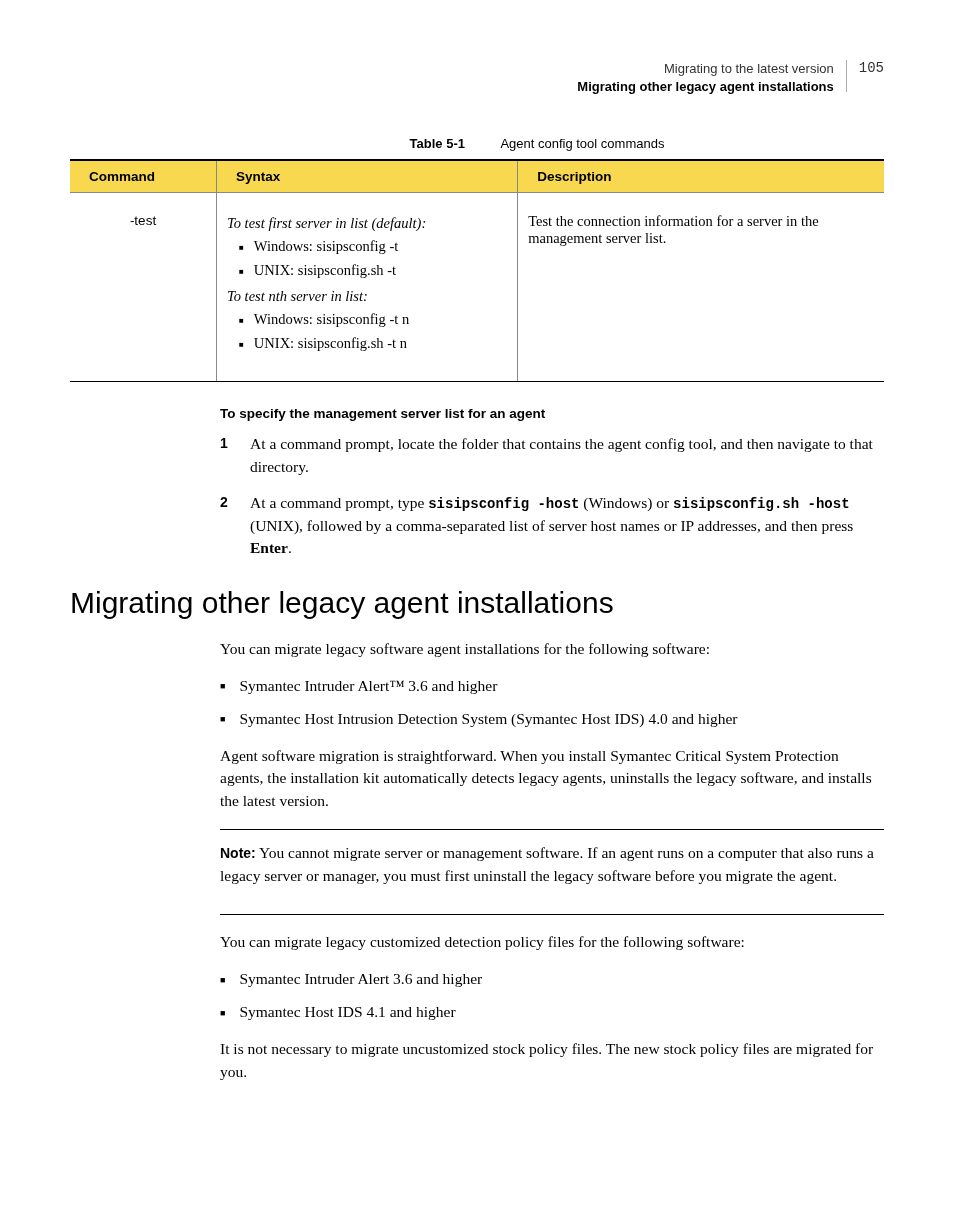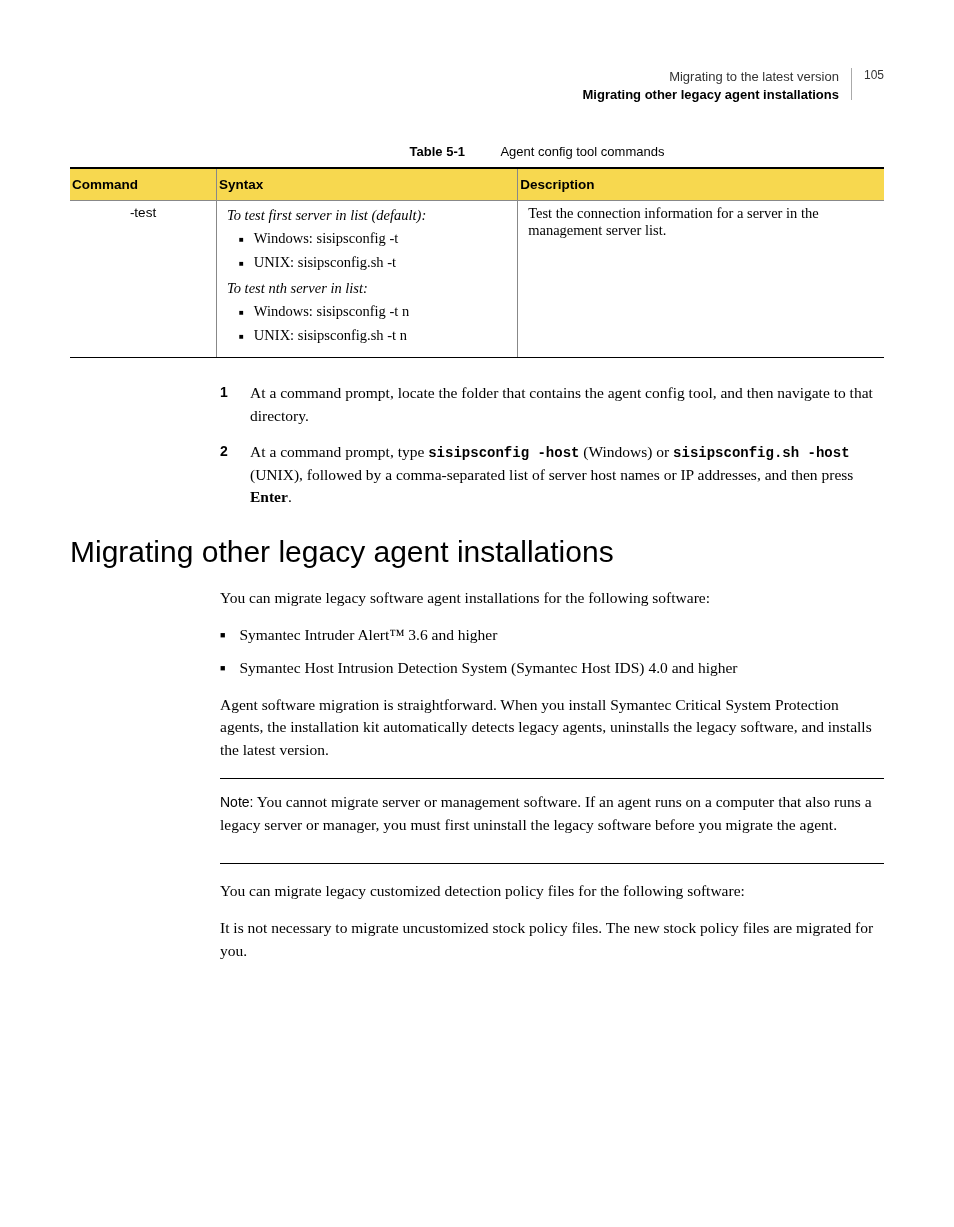--- a/index.html
+++ b/index.html
@@ -9,21 +9,20 @@
       color: #000;
       padding: 60px 70px 60px 70px;
       width: 954px;
     }
     .header {
       display: flex;
       justify-content: flex-end;
       align-items: flex-start;
       gap: 12px;
       margin-bottom: 40px;
-      margin-top: 8px;
     }
     .header-text {
       text-align: right;
       font-size: 13px;
       line-height: 1.4;
     }
     .header-text .line1 {
       font-family: Verdana, Arial, sans-serif;
       font-weight: 300;
       color: #333;
@@ -32,22 +31,22 @@
       font-family: Verdana, Arial, sans-serif;
       font-weight: bold;
       color: #000;
     }
     .divider {
       width: 1px;
       height: 32px;
       background: #aaa;
     }
     .page-number {
-      font-family: Liberation Sans, sans-serif;
-      font-size: 12px;
+      font-family: Liberation Mono, monospace;
+      font-size: 14px;
       color: #333;
       padding-top: 0;
     }
     .table-caption {
       text-align: center;
       font-family: Verdana, Arial, sans-serif;
       font-size: 13px;
       margin-bottom: 8px;
       margin-left: 120px;
     }
@@ -57,28 +56,28 @@
       border-collapse: collapse;
       font-size: 14px;
       margin-bottom: 24px;
     }
     thead th {
       background: #f7d84f;
       font-family: Verdana, Arial, sans-serif;
       font-weight: bold;
       font-size: 13.5px;
       text-align: left;
-      padding: 8px 2px;
+      padding: 8px 19px;
       border-top: 2px solid #000;
       border-bottom: 1px solid #888;
       border-left: 1px solid #888;
     }
     thead th:first-child { border-left: none; }
     tbody td {
-      padding: 4px 10px;
+      padding: 20px 10px;
       border-bottom: 1px solid #000;
       border-left: 1px solid #888;
       vertical-align: top;
       font-size: 14.5px;
     }
     tbody td:first-child {
       border-left: none;
       font-family: Verdana, Arial, sans-serif;
       text-align: center;
       vertical-align: top;
@@ -156,21 +155,21 @@
       line-height: 22px;
     }
     .note-block {
       border-top: 1px solid #000;
       border-bottom: 1px solid #000;
       padding: 12px 0;
       margin: 16px 0;
     }
     .note-block .note-label {
       font-family: Verdana, Arial, sans-serif;
-      font-weight: normal;
+      font-weight: bold;
       font-size: 14px;
     }
   </style>
 </head>
 <body>
 
 <div class="header">
   <div class="header-text">
     <div class="line1">Migrating to the latest version</div>
     <div class="line2">Migrating other legacy agent installations</div>
@@ -215,20 +214,21 @@
               <span>UNIX: sisipsconfig.sh -t n</span>
             </li>
         </ul>
       </td>
       <td>Test the connection information for a server in the management server list.</td>
     </tr>
   </tbody>
 </table>
 
 <div class="indented procedure">
+  <div class="procedure-title">To specify the management server list for an agent</div>
   <ol>
     <li>
       <span class="num">1</span>
       <span>At a command prompt, locate the folder that contains the agent config tool, and then navigate to that directory.</span>
     </li>
     <li>
       <span class="num">2</span>
       <span><span>At a command prompt, type </span><code>sisipsconfig -host</code><span> (Windows) or </span><code>sisipsconfig.sh -host</code><span> (UNIX), followed by a comma-separated list of server host names or IP addresses, and then press </span><b>Enter</b><span>.</span></span>
     </li>
   </ol>
@@ -246,14 +246,22 @@
         <span>Symantec Host Intrusion Detection System (Symantec Host IDS) 4.0 and higher</span>
       </li>
   </ul>
   <p>Agent software migration is straightforward. When you install Symantec Critical System Protection agents, the installation kit automatically detects legacy agents, uninstalls the legacy software, and installs the latest version.</p>
 
   <div class="note-block">
     <p><span class="note-label">Note:</span><span> You cannot migrate server or management software. If an agent runs on a computer that also runs a legacy server or manager, you must first uninstall the legacy software before you migrate the agent.</span></p>
   </div>
 
   <p>You can migrate legacy customized detection policy files for the following software:</p>
+  <ul>
+    <li>
+        <span>Symantec Intruder Alert 3.6 and higher</span>
+      </li>
+    <li>
+        <span>Symantec Host IDS 4.1 and higher</span>
+      </li>
+  </ul>
   <p>It is not necessary to migrate uncustomized stock policy files. The new stock policy files are migrated for you.</p>
 </div>
 
 </body></html>

